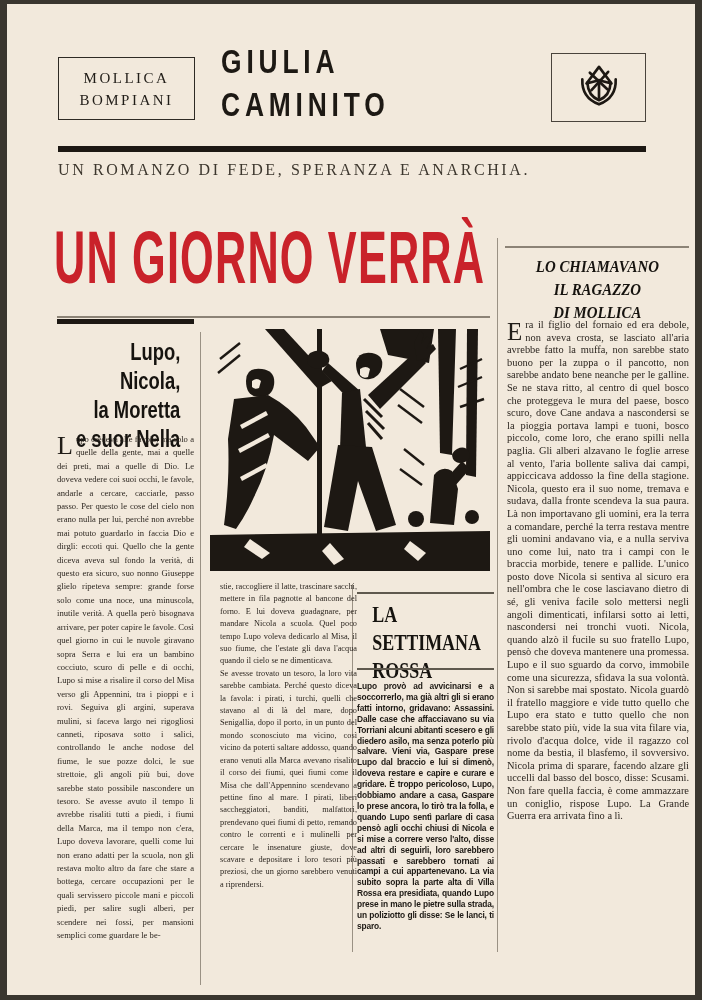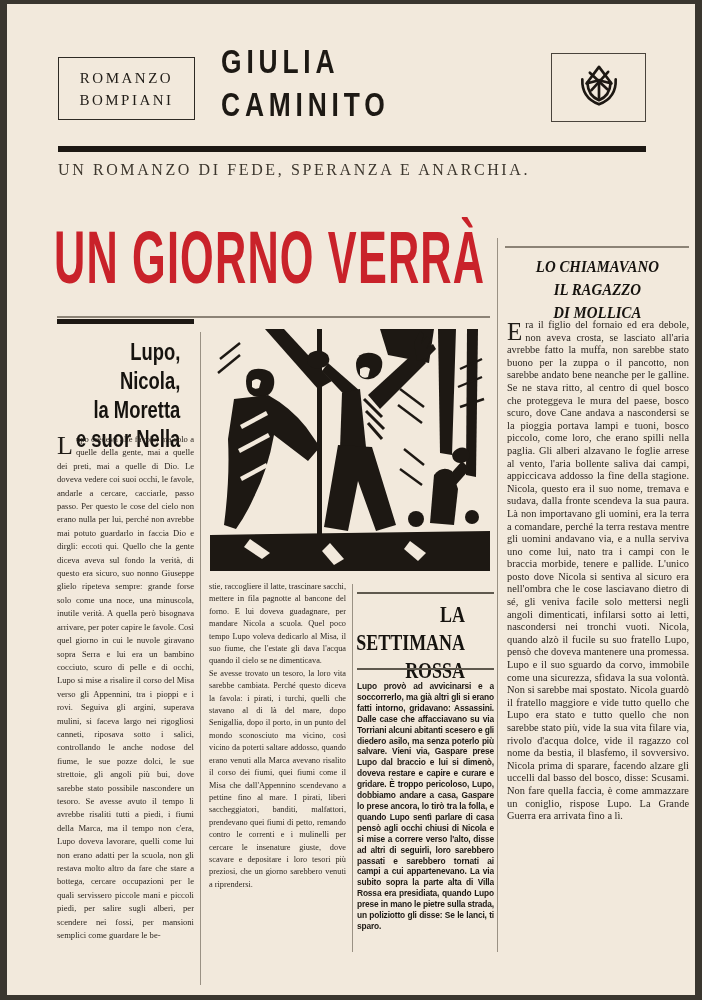--- a/index.html
+++ b/index.html
@@ -36,43 +36,43 @@
   .vrule{width:1.3px;background:#9a9184;}
   .hrule-thin{height:1.5px;background:#8c8376;}
   .hrule-med{height:2px;background:#5f594e;}
   .bar-left{left:57px;top:319px;width:137px;height:5px;background:#1d1813;}
 
   
   .head-left{left:57px;top:338px;width:137px;text-align:right;}
   .head-left .txt{font-weight:bold;font-size:23px;line-height:29px;color:#16130f;}
   .kicker{left:505px;top:255px;width:184px;text-align:center;}
   .kicker .txt{font-weight:bold;font-style:italic;font-size:17.5px;line-height:23px;color:#16130f;}
-  .settimana-head{left:341px;top:601px;width:137px;text-align:right;}
+  .settimana-head{left:357px;top:601px;width:137px;text-align:left;}
   .settimana-head .txt{font-weight:bold;font-size:23px;line-height:28px;color:#16130f;}
 
   
   .col{text-align:justify;overflow:hidden;hyphens:auto;-webkit-hyphens:auto;color:#2c2620;}
   .col p{margin:0;}
   .col1{left:57px;top:433px;width:137px;height:531px;font-size:8.6px;line-height:13.4px;}
-  .col2{left:209px;top:581px;width:137px;height:408px;font-size:8.3px;line-height:12.4px;}
+  .col2{left:220px;top:581px;width:137px;height:408px;font-size:8.3px;line-height:12.4px;}
   .col3{left:357px;top:681px;width:137px;height:272px;font-size:8.4px;line-height:10.9px;
     font-family:Liberation Sans, sans-serif;font-weight:bold;letter-spacing:-0.15px;color:#1d1914;}
   .col4{left:507px;top:319px;width:182px;height:636px;font-size:10.4px;line-height:12.6px;}
   .dropcap{float:left;font-weight:normal;color:#211d18;
     font-size:26px;line-height:22px;padding:2px 3px 0 0;}
   .col4 .dropcap{font-size:25px;line-height:21px;}
 
   .illus{left:210px;top:329px;width:280px;height:242px;}
 </style>
 </head>
 <body>
 
 <div class="cover">
 
-  <div class="abs imprint-box preline">ROMANZO
+  <div class="abs imprint-box preline">MOLLICA
 BOMPIANI</div>
 
   <div class="abs author">
     <span class="cond sans txt preline">GIULIA
 CAMINITO</span>
   </div>
 
   <div class="abs logo-box">
     <span>
       <svg width="50" height="50" viewBox="0 0 60 60" fill="none" stroke="#1d1813" stroke-width="3.2" stroke-linejoin="round" stroke-linecap="round">

